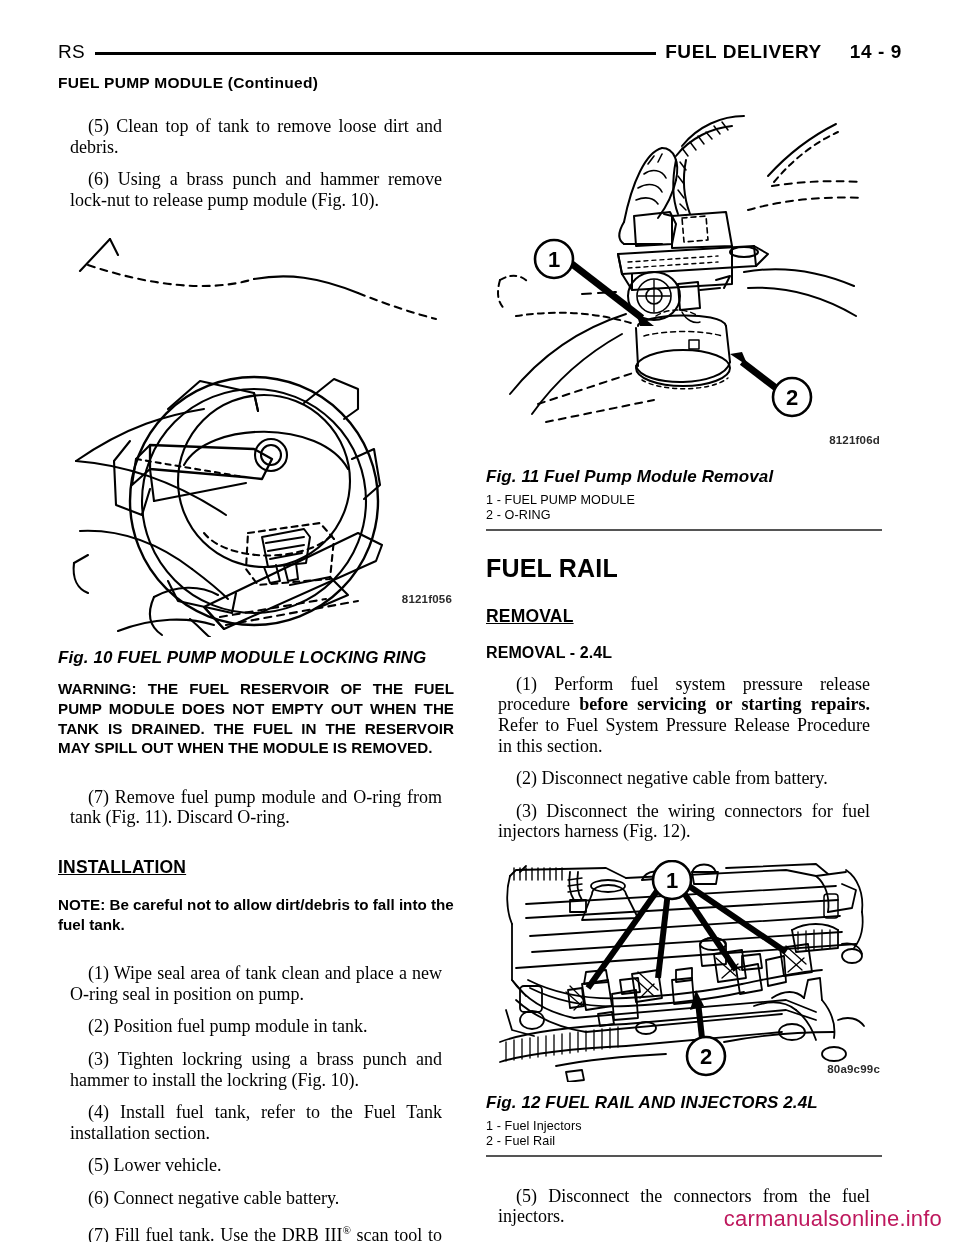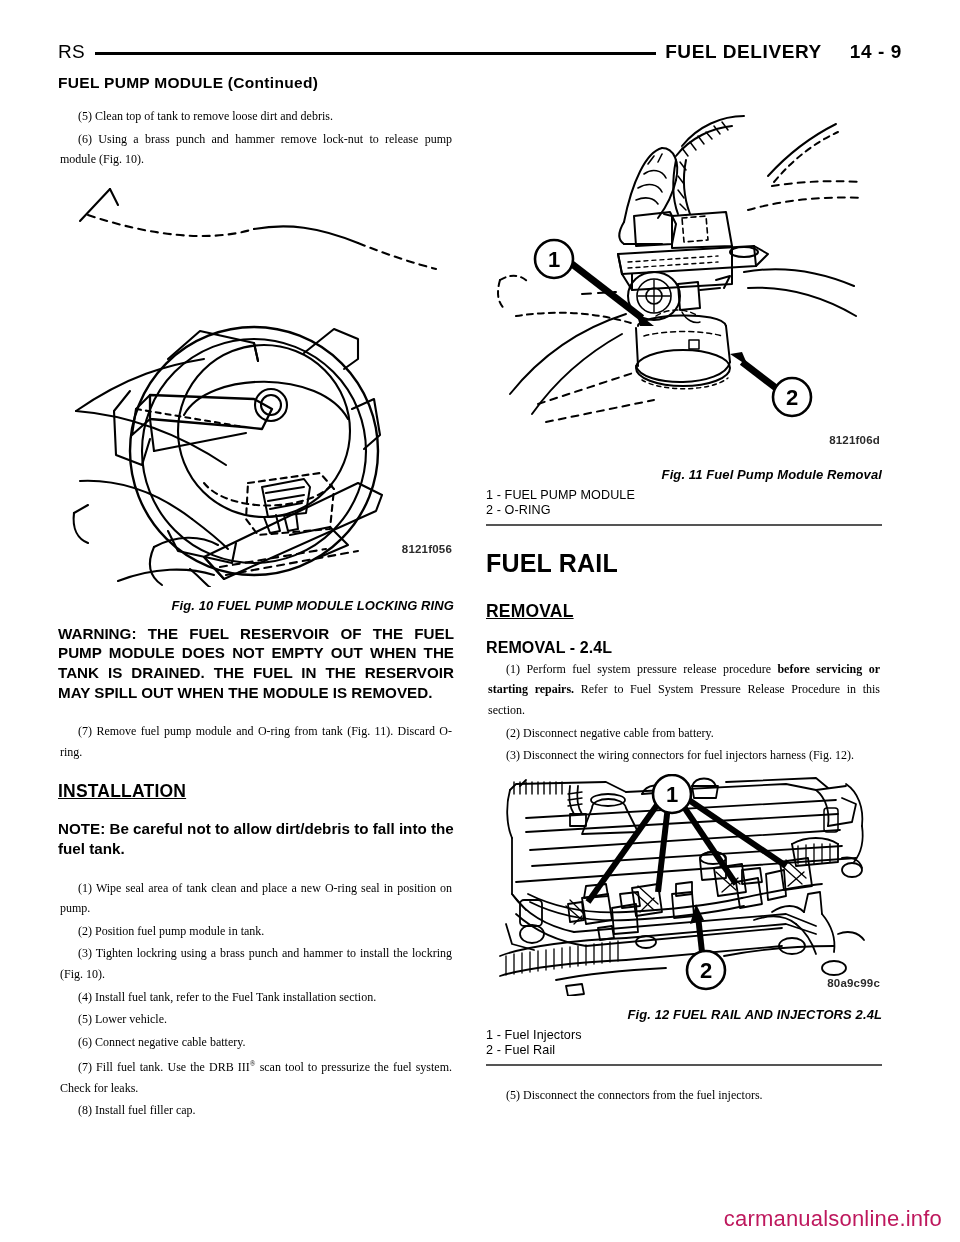--- a/index.html
+++ b/index.html
@@ -71,22 +71,22 @@
   .column {
     position: absolute;
     top: 104px;
     width: 396px;
   }
   #col-left  { left: 58px;  }
   #col-right { left: 486px; }
 
   
   p.body {
-    margin: 2px;
-    font-size: 12px;
+    margin: 12px;
+    font-size: 18px;
     line-height: 20.6px;
     text-align: justify;
     text-indent: 18px;
     hyphens: manual;
   }
   p.body b { font-weight: bold; }
 
   p.warn, p.note {
     margin: 0;
     font-family: "Liberation Sans", sans-serif;
@@ -132,25 +132,25 @@
     position: absolute;
     right: 2px;
     font-family: "Liberation Sans", sans-serif;
     font-weight: bold;
     font-size: 11.5px;
     letter-spacing: 0.2px;
     color: #2b2b2b;
   }
   .fig-caption {
     margin: 0;
-    text-align: right;
+    text-align: left;
     font-family: "Liberation Sans", sans-serif;
     font-weight: bold;
     font-style: italic;
-    font-size: 13px;
+    font-size: 17px;
     letter-spacing: 0.1px;
   }
   .fig-legend {
     margin: 0;
     font-family: "Liberation Sans", sans-serif;
     font-size: 12.6px;
     line-height: 15.4px;
     letter-spacing: 0.1px;
   }
   .legend-rule {

